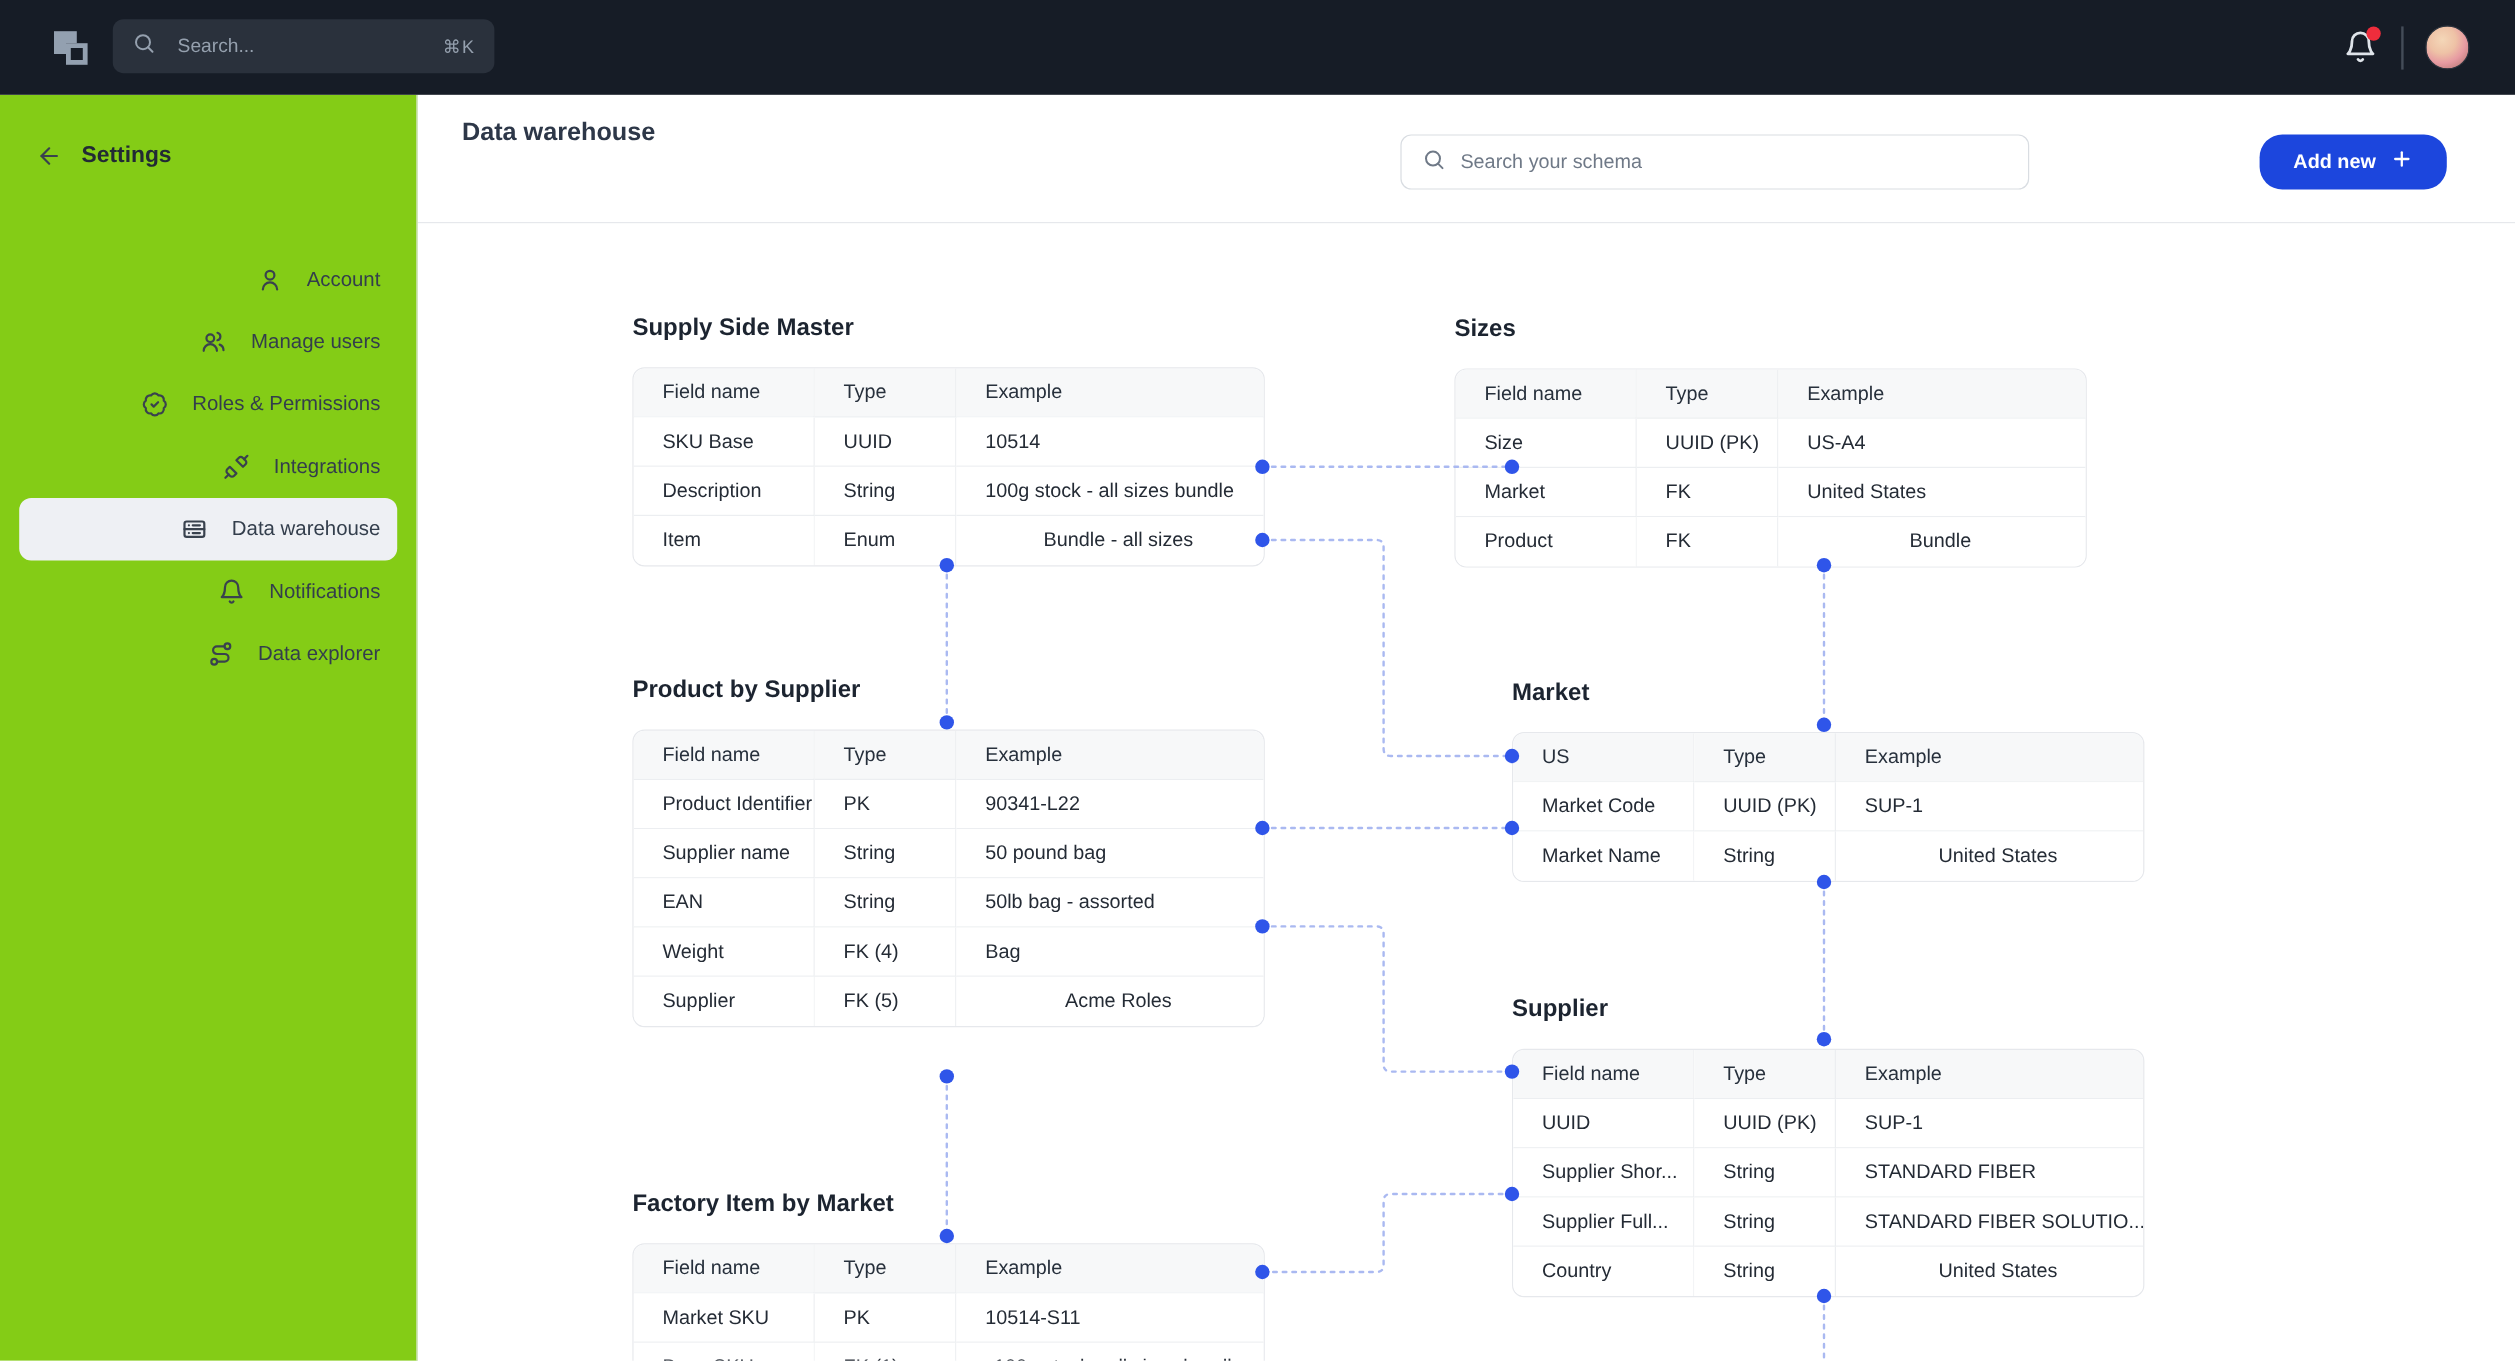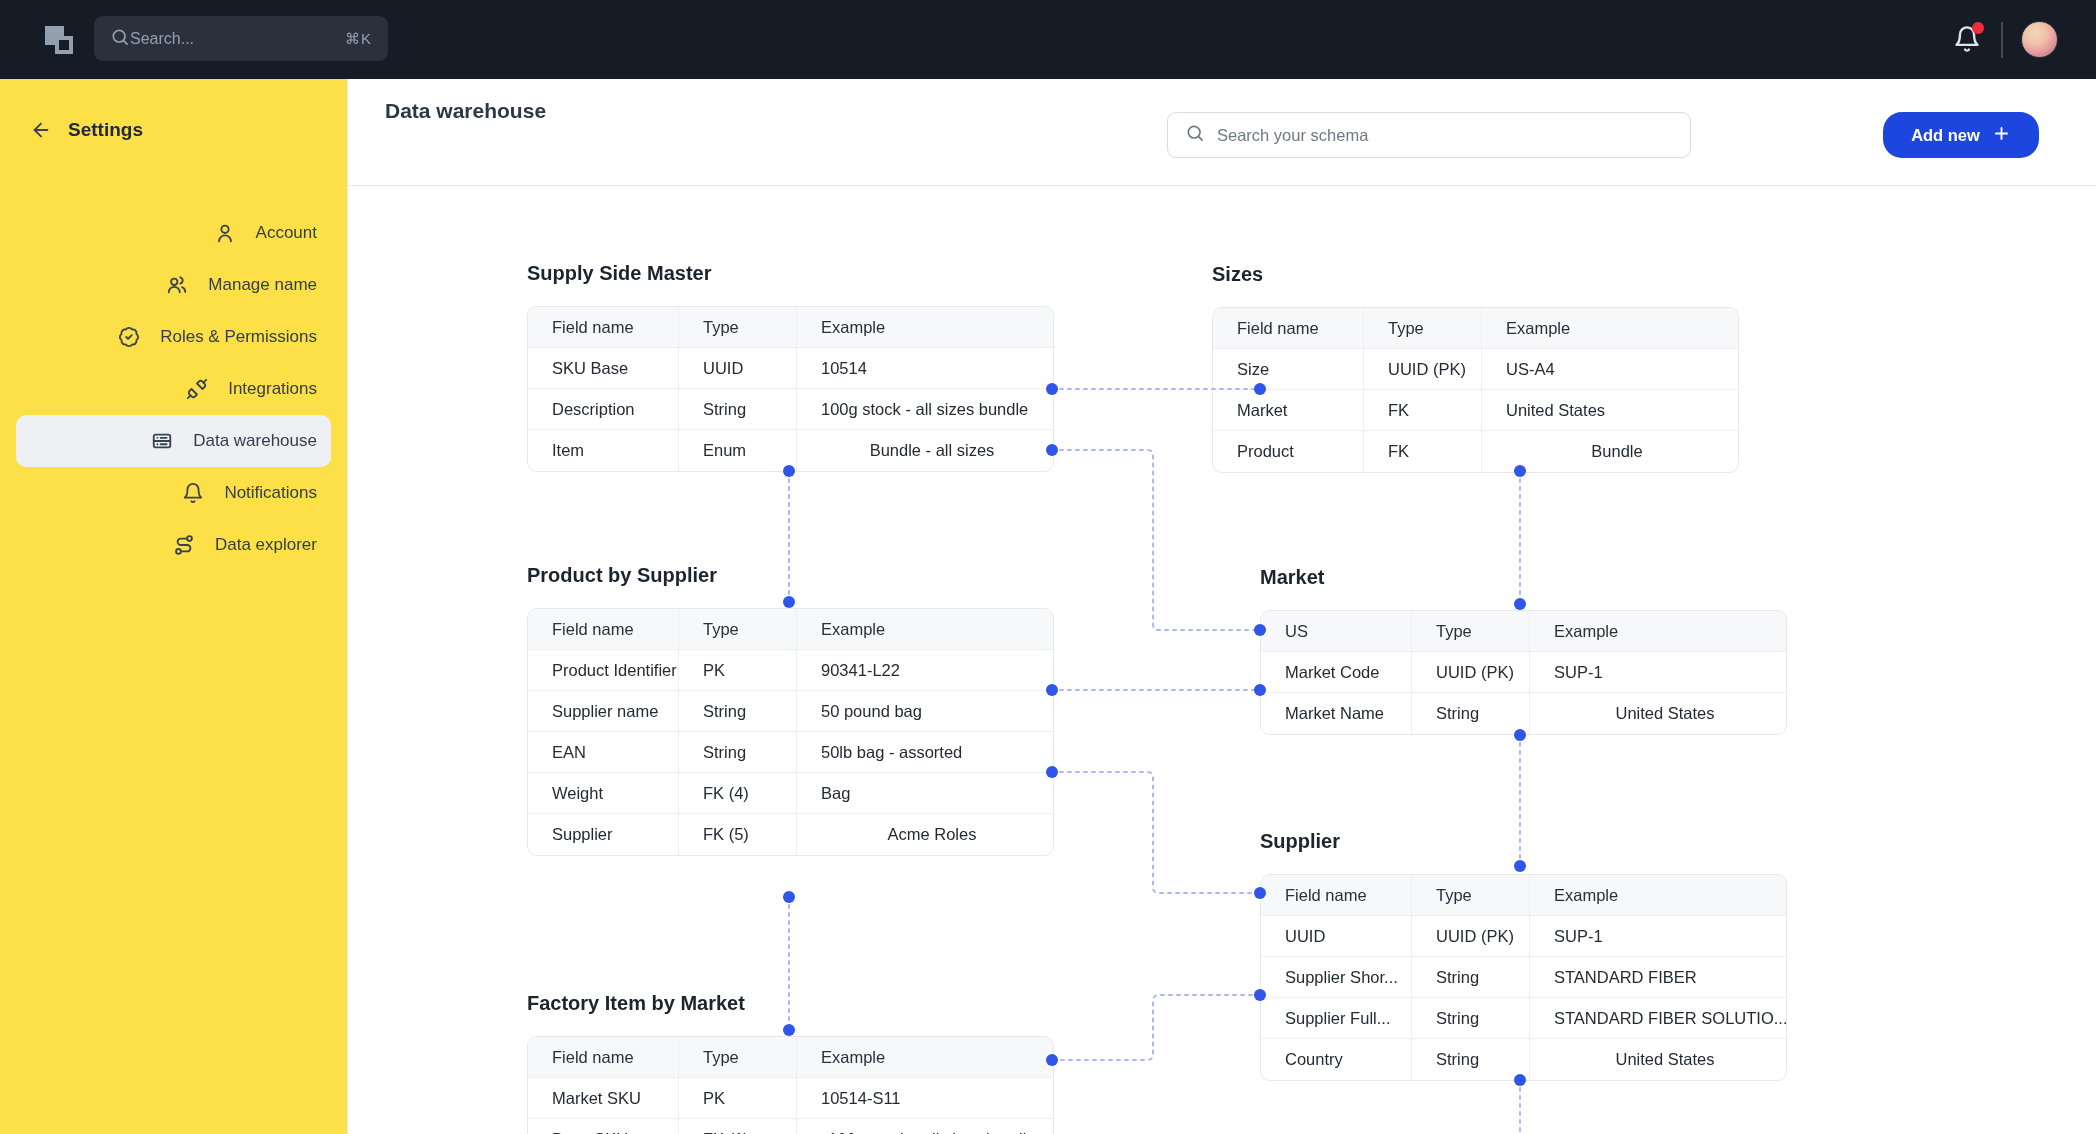--- a/index.html
+++ b/index.html
@@ -10,44 +10,44 @@
   }
   
   .navbar {
     position:absolute; left:0; top:0; width:2096px; height:79px;
     background:#161c26; display:flex; align-items:center; z-index:10;
   }
   .nav-logo { position:absolute; left:45px; top:26px; width:30px; height:30px; cursor:pointer; }
   .nav-logo .sq1 { position:absolute; left:0; top:0; width:19px; height:19px; background:#93a0b0; }
   .nav-logo .sq2 { position:absolute; left:10px; top:10px; width:18px; height:18px; background:#161c26; border:4px solid #93a0b0; }
   .nav-search {
-    position:absolute; left:94px; top:16px; width:294px; height:45px;
+    position:absolute; left:94px; top:16px; width:318px; height:45px;
     background:#2a313c; border-radius:9px; display:flex; align-items:center;
-    padding:0 16px; gap:0; color:#95a0ae;
+    padding:0 16px; gap:18px; color:#95a0ae;
   }
   .nav-search input {
     flex:1; background:transparent; border:none; outline:none;
     color:#c6ccd4; font-size:16px; font-family:inherit; min-width:0;
   }
   .nav-search input::placeholder { color:#95a0ae; }
   .nav-shortcut { font-size:15px; color:#95a0ae; letter-spacing:1px; }
   .nav-right { position:absolute; right:38px; top:0; height:79px; display:flex; align-items:center; gap:18px; }
   .nav-bell { position:relative; width:30px; height:30px; color:#dfe4ea; cursor:pointer; }
   .nav-bell svg { width:28px; height:28px; }
   .nav-badge { position:absolute; right:-1px; top:-3px; width:12px; height:12px; border-radius:50%; }
   .nav-divider { width:2px; height:36px; background:#444c58; }
   .nav-avatar {
     width:37px; height:37px; border-radius:50%; cursor:pointer;
     background:radial-gradient(circle at 38% 32%, #f4d7b8 0%, #eec2a6 35%, #e79ba2 60%, #a96d66 100%);
     border:1px solid #2c333d;
   }
   
   .sidebar {
     position:absolute; left:0; top:79px; width:348px; height:1055px;
-    background:#fde047; border-right:1px solid #e6e8ec; z-index:5;
+    background:#84cc16; border-right:1px solid #e6e8ec; z-index:5;
   }
   .sidebar-header { display:flex; align-items:center; gap:16px; padding:40px 0 0 30px; cursor:pointer; }
   .sidebar-header .back { width:22px; height:22px; color:#39424e; }
   .sidebar-header .back svg { width:22px; height:22px; }
   .sidebar-title { font-size:19px; font-weight:700; color:#222a35; }
   .sidebar-nav { margin-top:66px; padding:0 16px; display:flex; flex-direction:column; }
   .side-item {
     display:flex; align-items:center; gap:20px; height:52px;
     padding:0 14px; border-radius:10px; cursor:pointer;
     font-size:17px; font-weight:500; color:#333e4c;justify-content:flex-end;
@@ -146,21 +146,21 @@
           </svg></span>
         <span>Account</span>
       </div>
       <div class="side-item">
         <span class="s-icon"><svg viewBox="0 0 24 24" width="22" height="22" fill="none" stroke="currentColor" stroke-width="2" stroke-linecap="round" stroke-linejoin="round">
             <circle cx="9" cy="8.5" r="3.5"></circle>
             <path d="M3 20c0-3.3 2.7-6 6-6s6 2.7 6 6"></path>
             <path d="M15.5 3.6a3.5 3.5 0 0 1 0 6.8"></path>
             <path d="M17.5 14.4c2 .8 3.5 2.9 3.5 5.1"></path>
           </svg></span>
-        <span>Manage name</span>
+        <span>Manage users</span>
       </div>
       <div class="side-item">
         <span class="s-icon"><svg viewBox="0 0 24 24" width="22" height="22" fill="none" stroke="currentColor" stroke-width="2" stroke-linecap="round" stroke-linejoin="round">
             <path d="M3.85 8.62a4 4 0 0 1 4.78-4.77 4 4 0 0 1 6.74 0 4 4 0 0 1 4.78 4.78 4 4 0 0 1 0 6.74 4 4 0 0 1-4.77 4.78 4 4 0 0 1-6.75 0 4 4 0 0 1-4.78-4.77 4 4 0 0 1 0-6.76Z"></path>
             <path d="m9 12 2 2 4-4"></path>
           </svg></span>
         <span>Roles &amp; Permissions</span>
       </div>
       <div class="side-item">
         <span class="s-icon"><svg viewBox="0 0 24 24" width="22" height="22" fill="none" stroke="currentColor" stroke-width="2" stroke-linecap="round" stroke-linejoin="round">

